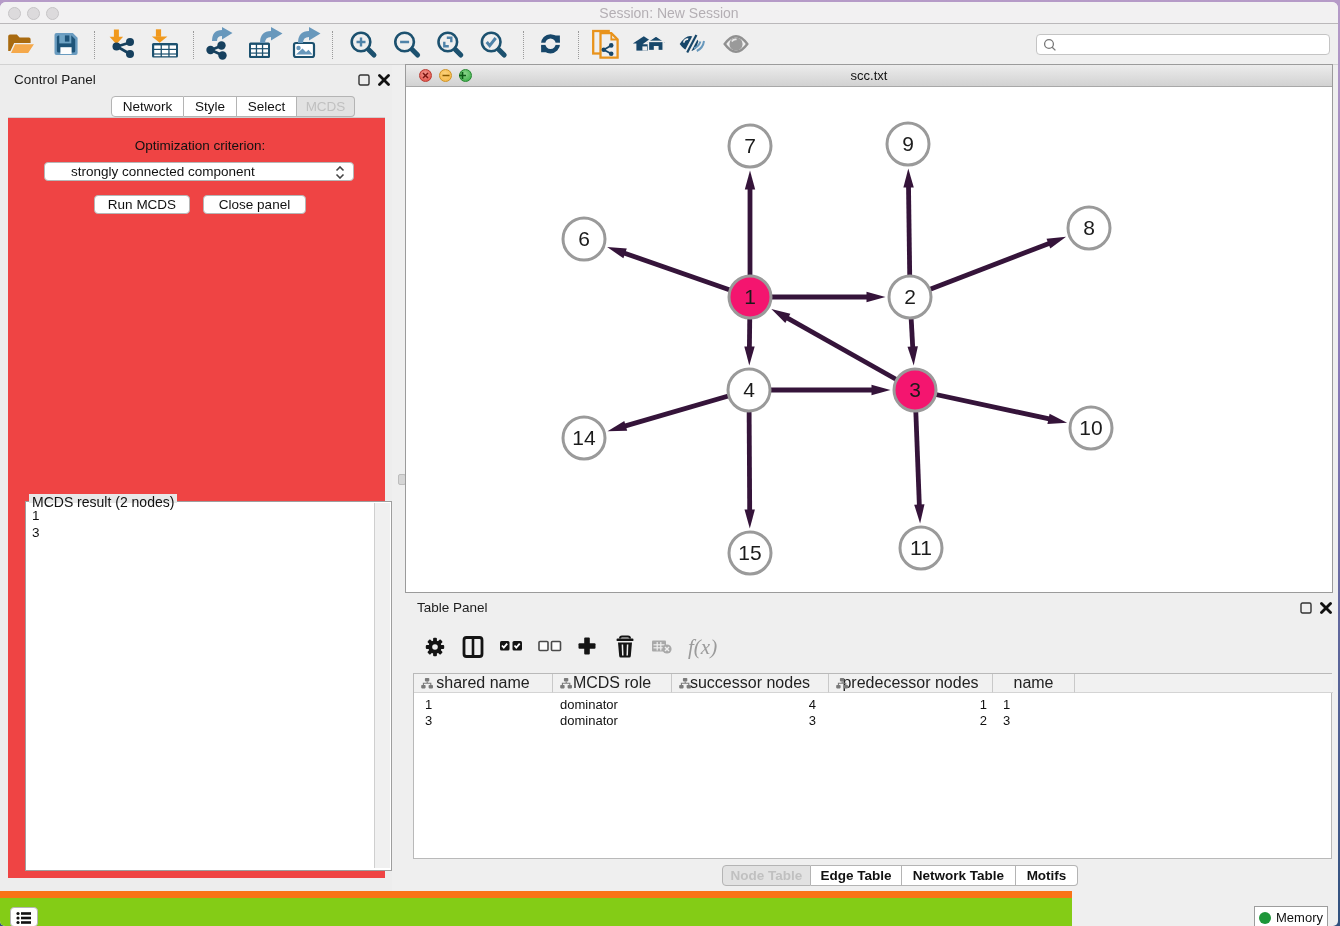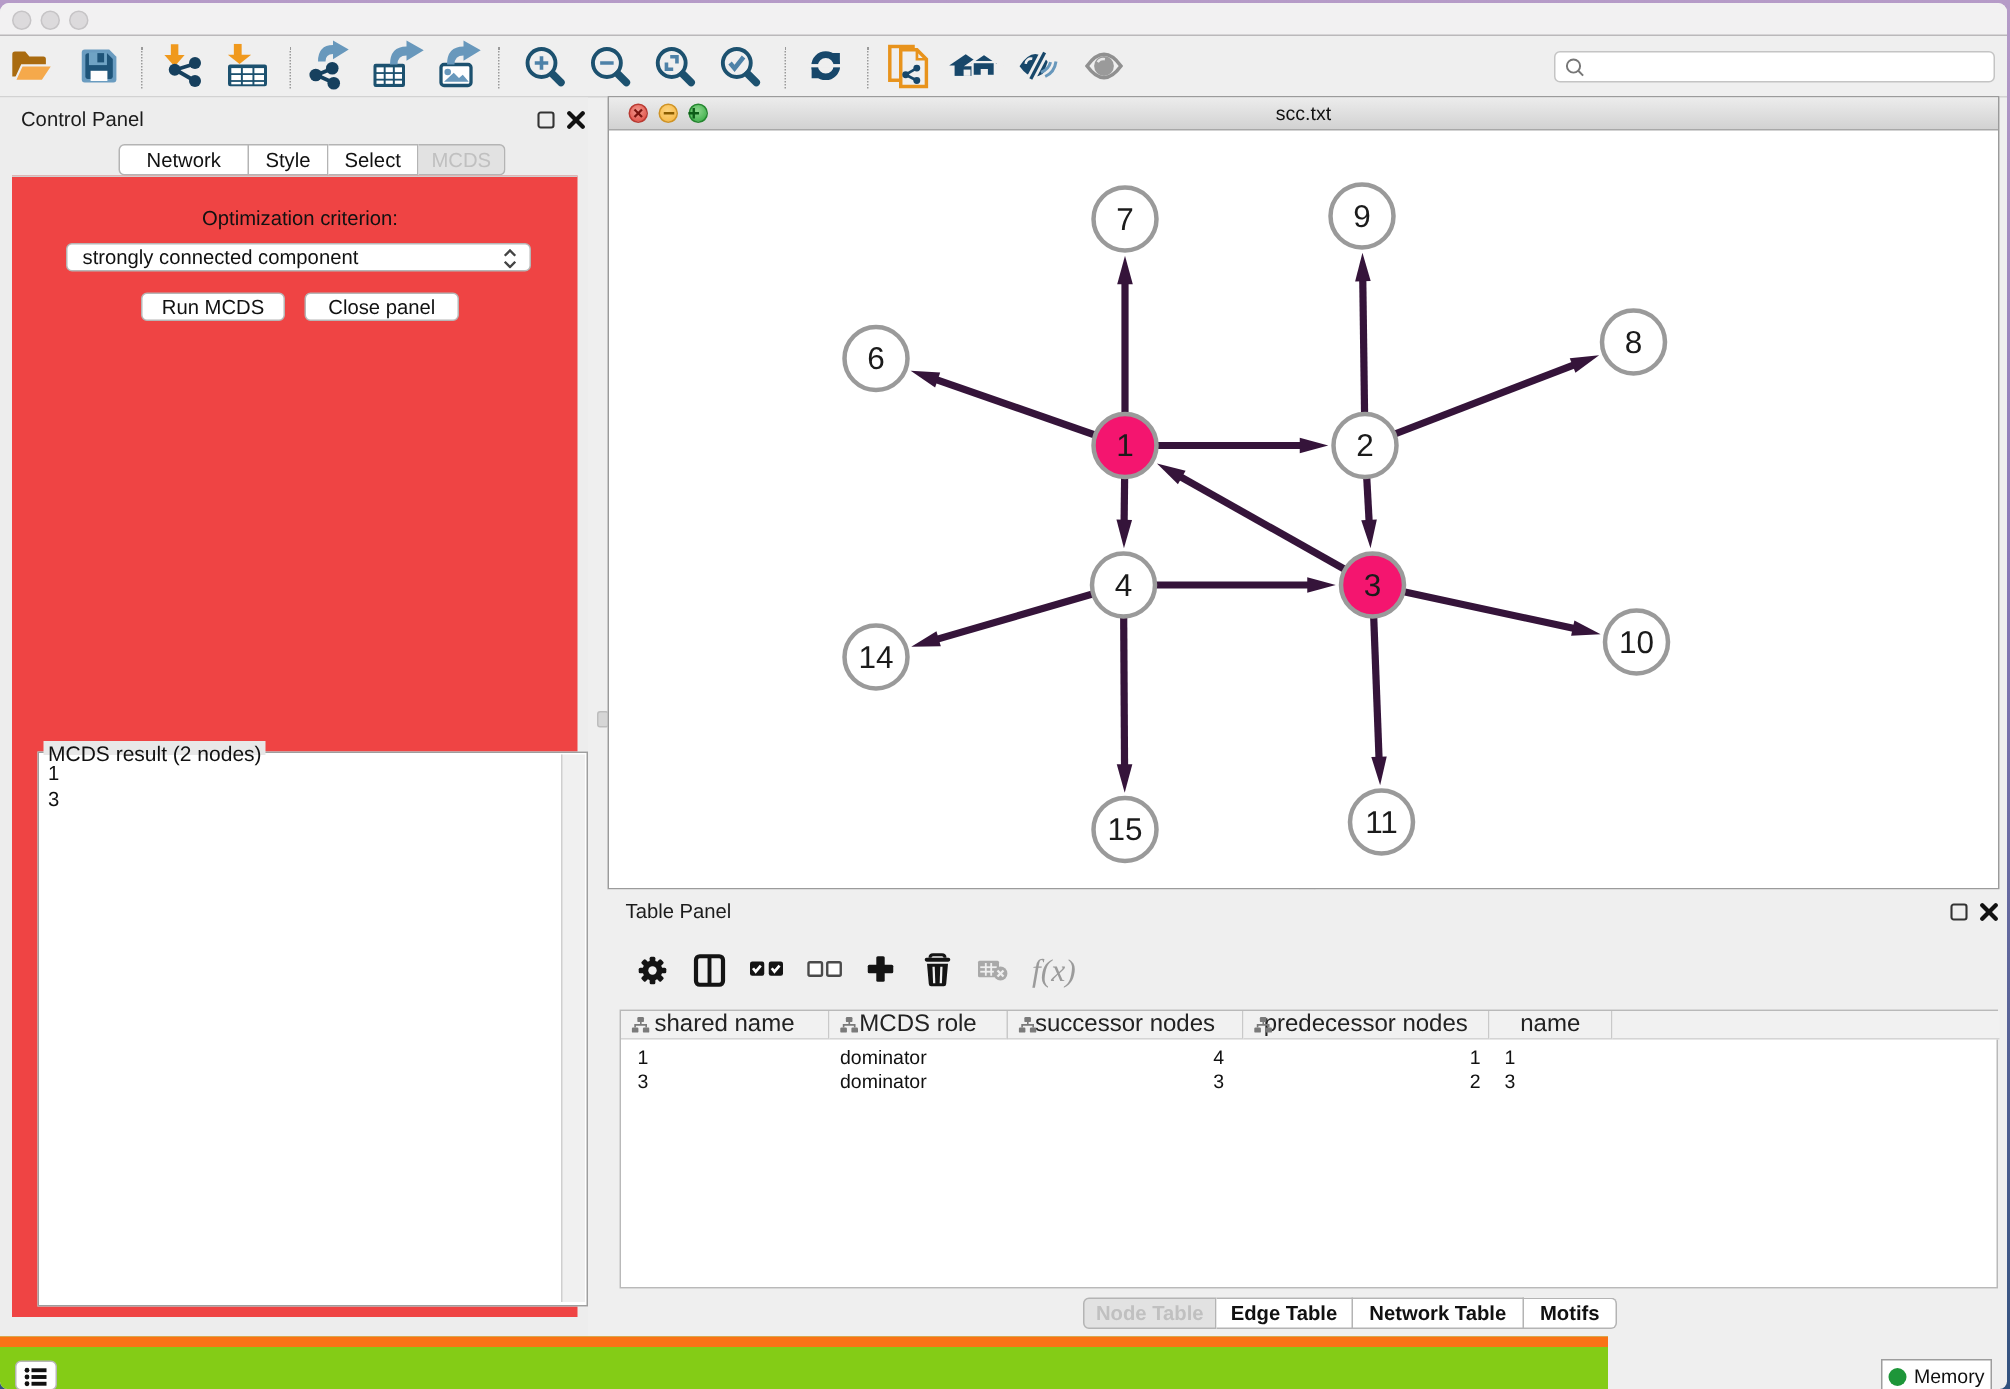--- a/index.html
+++ b/index.html
@@ -49,20 +49,21 @@
 
 #statusbar{left:0;top:889px;width:1072px;height:33px;background:#84cc16;border-top:7px solid #f97316;}
 .cellicon{position:absolute;top:4px;left:7px;}
 </style></head>
 <body>
 <div id="win">
  <div id="titlebar" class="abs">
   <div class="tl" style="left:8px;"></div>
   <div class="tl" style="left:27px;"></div>
   <div class="tl" style="left:46px;"></div>
+  <div id="wtitle">Session: New Session</div>
  </div>
  <div id="toolbar" class="abs">
   <div id="tbicons">
         <svg class="abs" style="left:0;top:1px;" width="770" height="39" viewBox="0 0 770 39">
 
    <path d="M8.2 26 V11.2 Q8.2 9.4 10 9.4 H16.8 L19.6 12.6 H28.9 Q30.6 12.6 30.6 14.3 V26 Z" fill="#a96b10"></path>
    <polygon points="14.6,18.6 35.2,18.6 28.4,28.8 9.9,28.8" fill="#f5a94b" stroke="#efefef" stroke-width="1.4"></polygon>
 
    <g transform="translate(54.5,8)">
     <path d="M0 2 Q0 0 2 0 H18.3 L23.1 4.8 V20 Q23.1 22 21.1 22 H2 Q0 22 0 20 Z" fill="#6a9cc0"></path>
@@ -224,29 +225,29 @@
  <div id="cpanel" class="abs">
   <div class="ptitle abs" style="left:14px;top:7px;">Control Panel</div>
   <svg class="abs" style="left:358px;top:9px;" width="32" height="12" viewBox="0 0 32 12">
         <rect x="1" y="1" width="10" height="10" fill="none" stroke="#333" stroke-width="1.4" rx="1.5"></rect>
         <g stroke="#111" stroke-width="2.8" stroke-linecap="round">
           <line x1="21.5" y1="1.5" x2="30.5" y2="10.5"></line>
           <line x1="30.5" y1="1.5" x2="21.5" y2="10.5"></line>
         </g>
       </svg>
   <div class="tabrow" style="left:79px;top:31px;">
-   <div class="tab first" style="width:87px;">Network</div>
+   <div class="tab first" style="width:73px;margin-left:32px;">Network</div>
    <div class="tab" style="width:53px;">Style</div>
    <div class="tab" style="width:60px;">Select</div>
    <div class="tab last dis" style="width:58px;">MCDS</div>
   </div>
   <div id="cpcontent">
    <div class="abs" style="left:0;top:20px;width:384px;text-align:center;font-size:13.5px;color:#111;">Optimization criterion:</div>
    <div class="btn" style="left:36px;top:44px;width:310px;height:19px;text-align:left;line-height:17px;">
-     <span style="padding-left:10px;">strongly connected component</span>
+     <span style="padding-left:26px;">strongly connected component</span>
      <svg width="10" height="13" style="position:absolute;right:8px;top:3px;" viewBox="0 0 10 13">
             <path d="M1.5 4.5 L5 1 L8.5 4.5" fill="none" stroke="#444" stroke-width="1.6"></path>
             <path d="M1.5 8.5 L5 12 L8.5 8.5" fill="none" stroke="#444" stroke-width="1.6"></path>
           </svg>
    </div>
    <div class="btn" style="left:86px;top:77px;width:96px;height:19px;line-height:17px;">Run MCDS</div>
    <div class="btn" style="left:195px;top:77px;width:103px;height:19px;line-height:17px;">Close panel</div>
    <div id="fs">
     <div id="fslegend">MCDS result (2 nodes)</div>
     <div style="position:absolute;left:6px;top:6px;font-size:13.5px;color:#111;line-height:16.5px;">1<br>3</div>

